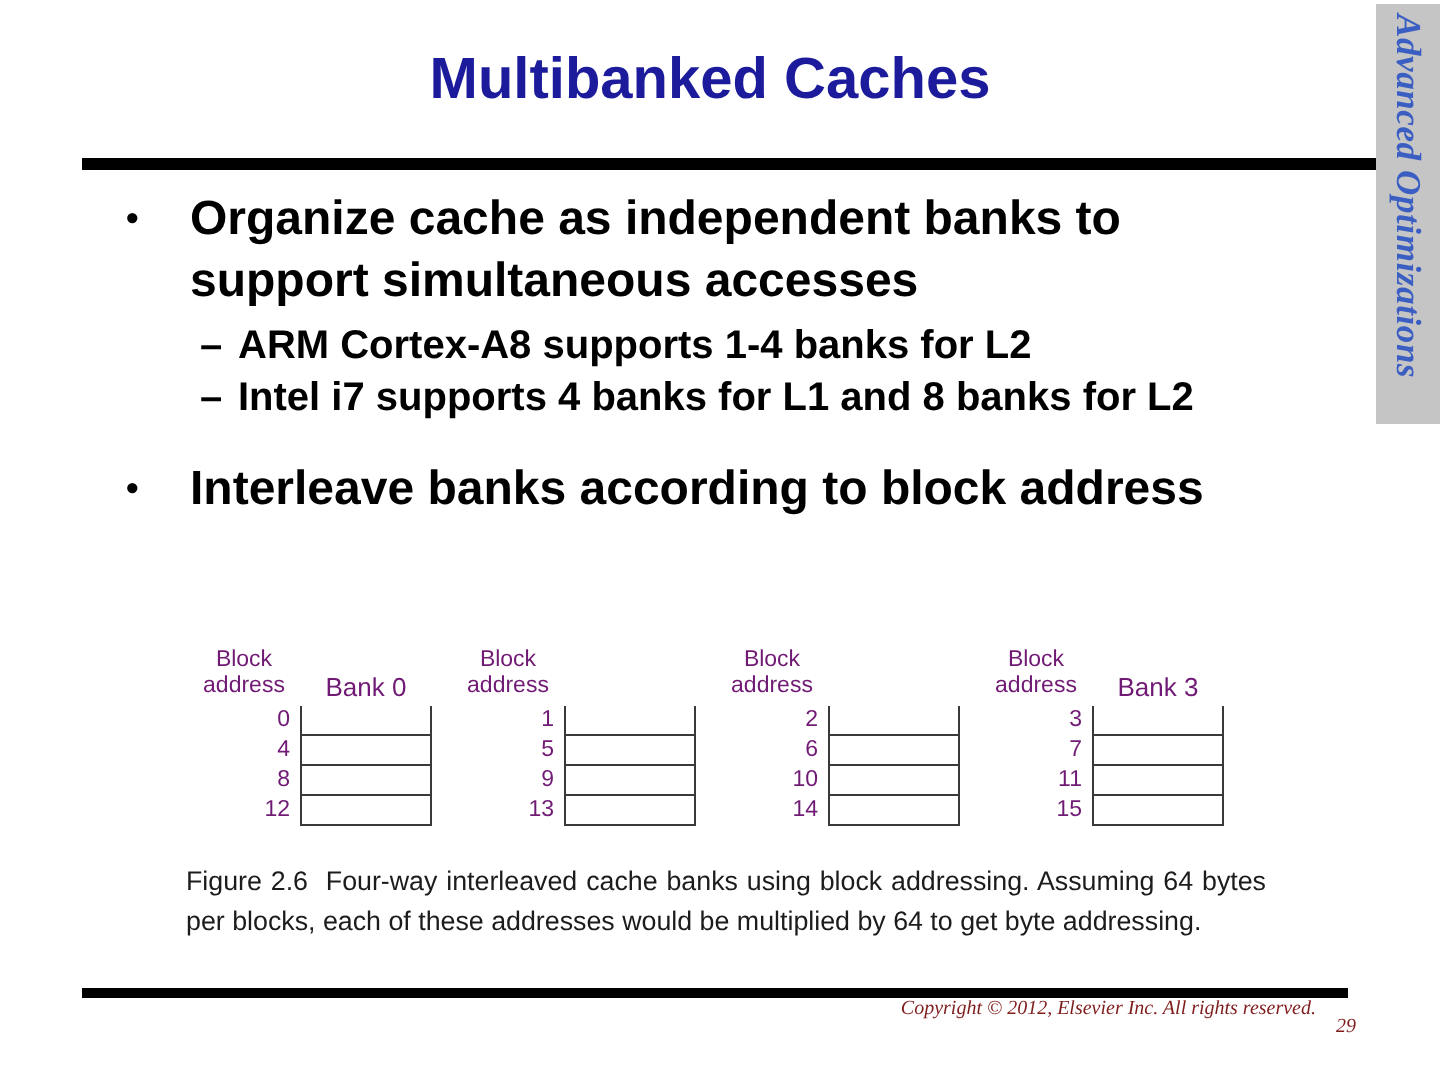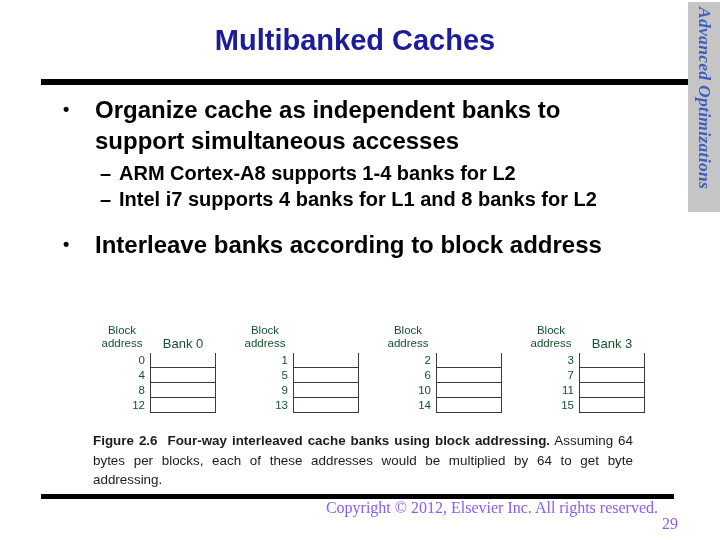--- a/index.html
+++ b/index.html
@@ -32,40 +32,40 @@
   .li1 { display:flex; font-weight:bold; font-size:24px; line-height:31px; }
   .li1 .marker { width:32px; font-size:18px; line-height:31px; }
   .li1 .btext { width:556px; }
   .sub { display:flex; font-weight:bold; font-size:20px; line-height:26px; margin-left:37px; }
   .sub .marker { width:19px; }
   .sub .btext { width:540px; }
   .sub-first { margin-top:4px; }
   .li-second { margin-top:17px; }
 
   
-  .figure { position:absolute; top:324px; left:94px; display:flex; gap:21px; color:#14532d; }
+  .figure { position:absolute; top:324px; left:94px; display:flex; gap:10px; color:#701a75; }
   .fgroup { display:flex; flex-direction:column; }
   .fhead { display:flex; height:29px; }
   .fhead-addr { width:56px; text-align:center; font-size:11.5px; line-height:13px; }
   .fhead-bank { width:66px; text-align:center; font-size:13px; display:flex; align-items:flex-end; justify-content:center; padding-bottom:2px; }
   .fbody { display:flex; }
   .addr-col { width:56px; }
   .acell { height:15px; line-height:15px; font-size:11.5px; text-align:right; padding-right:5px; }
   .bank-box { width:66px; border-left:1px solid #3a3a3a; border-right:1px solid #3a3a3a; box-sizing:border-box; }
   .brow { height:15px; border-bottom:1px solid #3a3a3a; box-sizing:border-box; }
 
   .caption {
     position:absolute; top:431px; left:93px; width:540px;
     font-size:13.4px; line-height:19.5px; text-align:justify; color:#1c1c1c;
   }
-  .capb { font-weight:bold; }
+  .capb { font-weight:normal; }
 
   .footer {
     position:absolute; top:499px; right:42px; text-align:right;
-    font-family:"Liberation Serif", serif; font-size:16px; color:#8b5cf6;
+    font-family:"Liberation Serif", serif; font-size:10px; color:#7f1d1d;font-style:italic;
   }
   .footer .copy { margin-right:20px; }
   .footer .pnum { margin-top:-2px; }
 </style>
 </head>
 <body>
 
 <div class="slide">
 
   <div class="sidebar">

